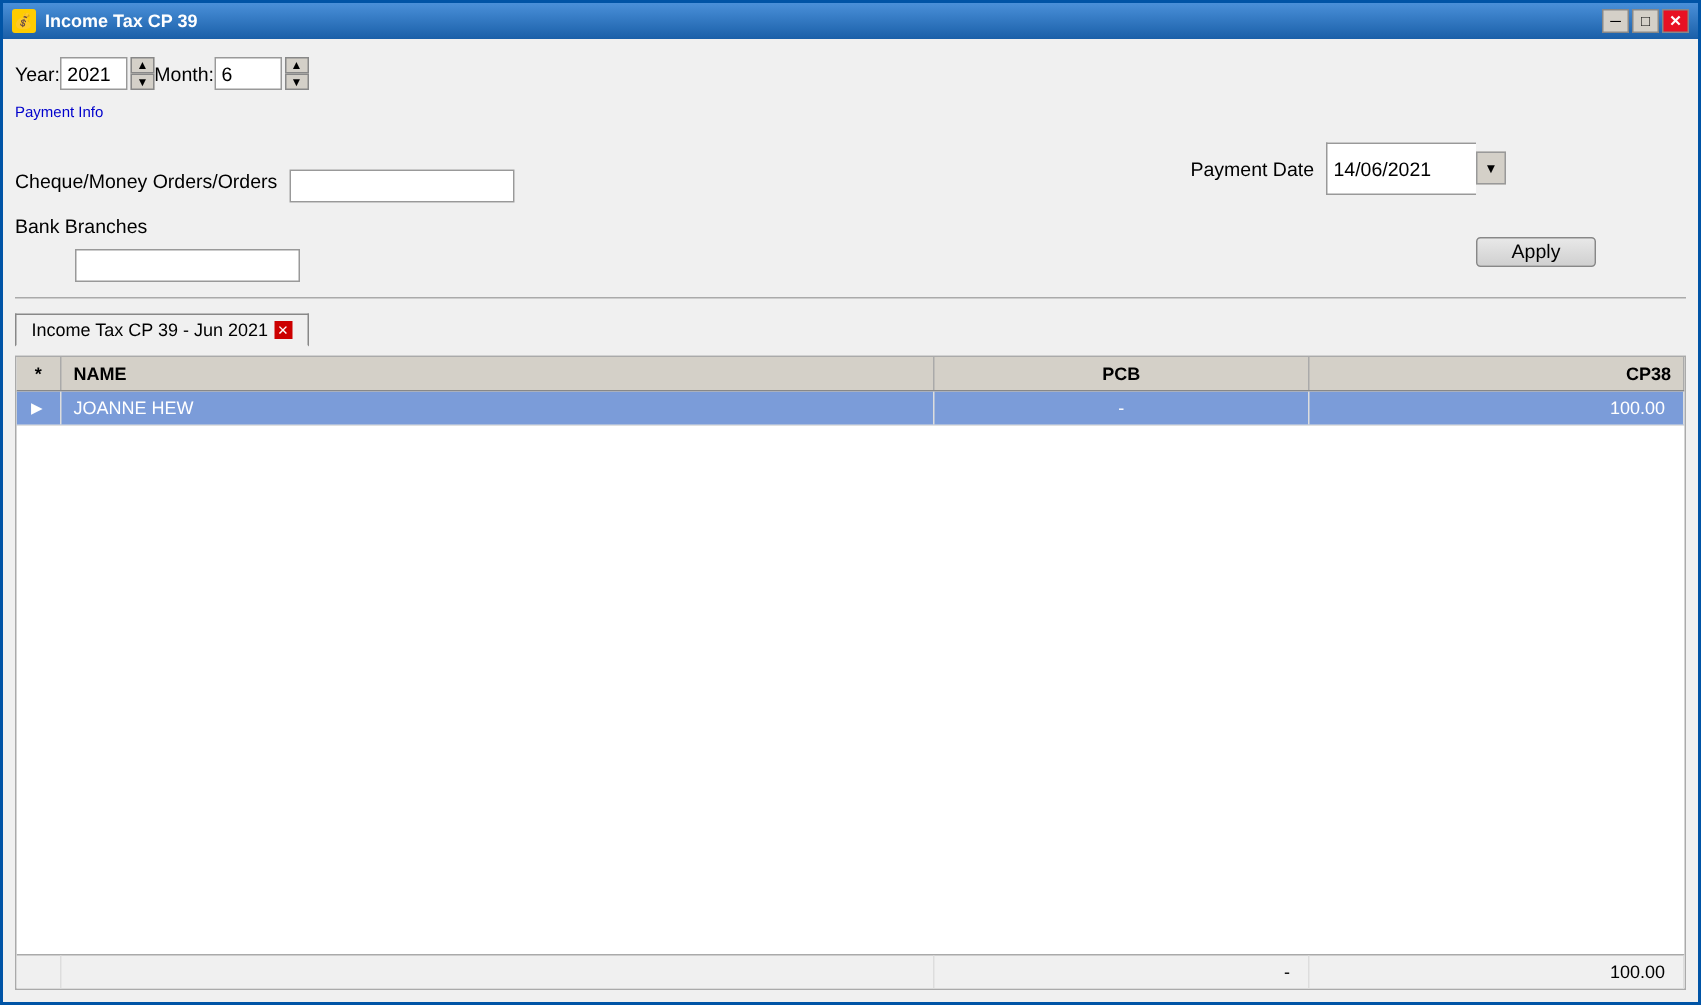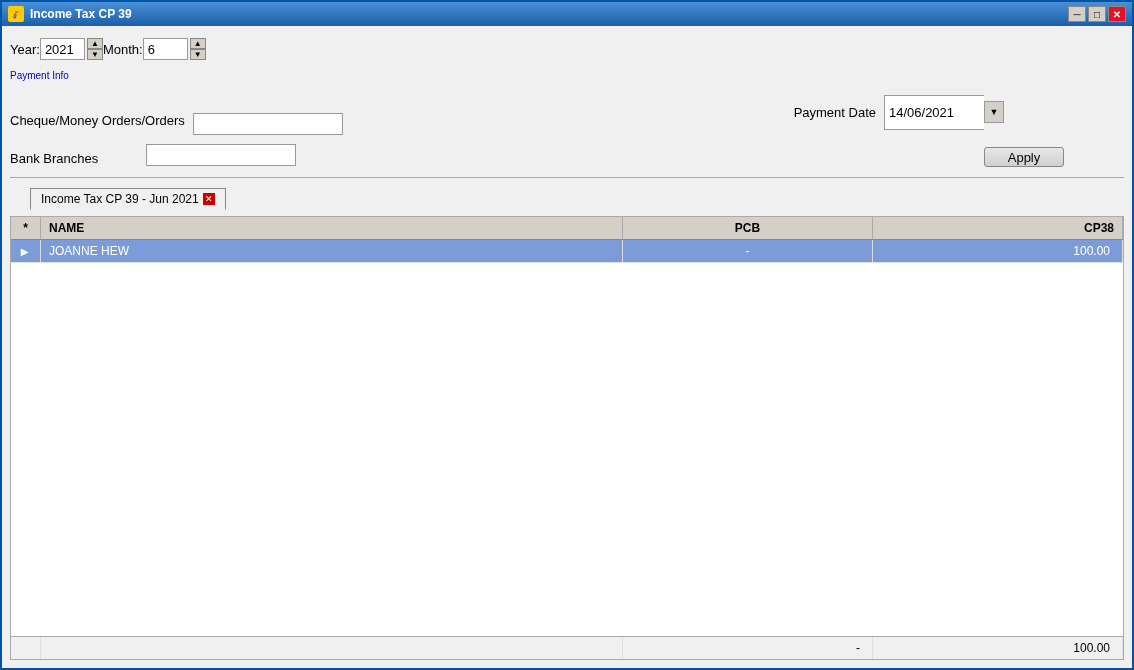--- a/index.html
+++ b/index.html
@@ -186,21 +186,20 @@
     .divider {
       height: 1px;
       background: #aaa;
       margin: 4px 0;
     }
 
     .tab-area {
       display: flex;
       align-items: flex-start;
       gap: 0;
-      margin-left: 20px;
     }
     .tab {
       display: flex;
       align-items: center;
       gap: 4px;
       padding: 3px 10px;
       background: #d4d0c8;
       border: 1px solid #888;
       border-bottom: none;
       font-size: 12px;
@@ -364,21 +363,21 @@
         <div style="display:flex; align-items:center; gap:8px; margin-right: 120px;">
           <span class="field-label">Payment Date</span>
           <div class="date-input-group">
             <input class="date-input" type="text" value="14/06/2021" style="">
             <div class="date-dropdown-btn">▼</div>
           </div>
         </div>
       </div>
 
       <div style="display:flex; align-items:center; justify-content:space-between;">
-        <div style="display:flex; align-items:flex-end; gap:8px;">
+        <div style="display:flex; align-items:flex-start; gap:8px;flex-direction:column;">
           <span class="field-label">Bank Branches</span>
           <input class="text-input" type="text" style="margin-left: 40px;" value="">
         </div>
         <div class="apply-row" style="margin-right: 20px;">
           <button class="apply-btn">Apply</button>
         </div>
       </div>
     </div>
 
     <div class="divider"></div>

